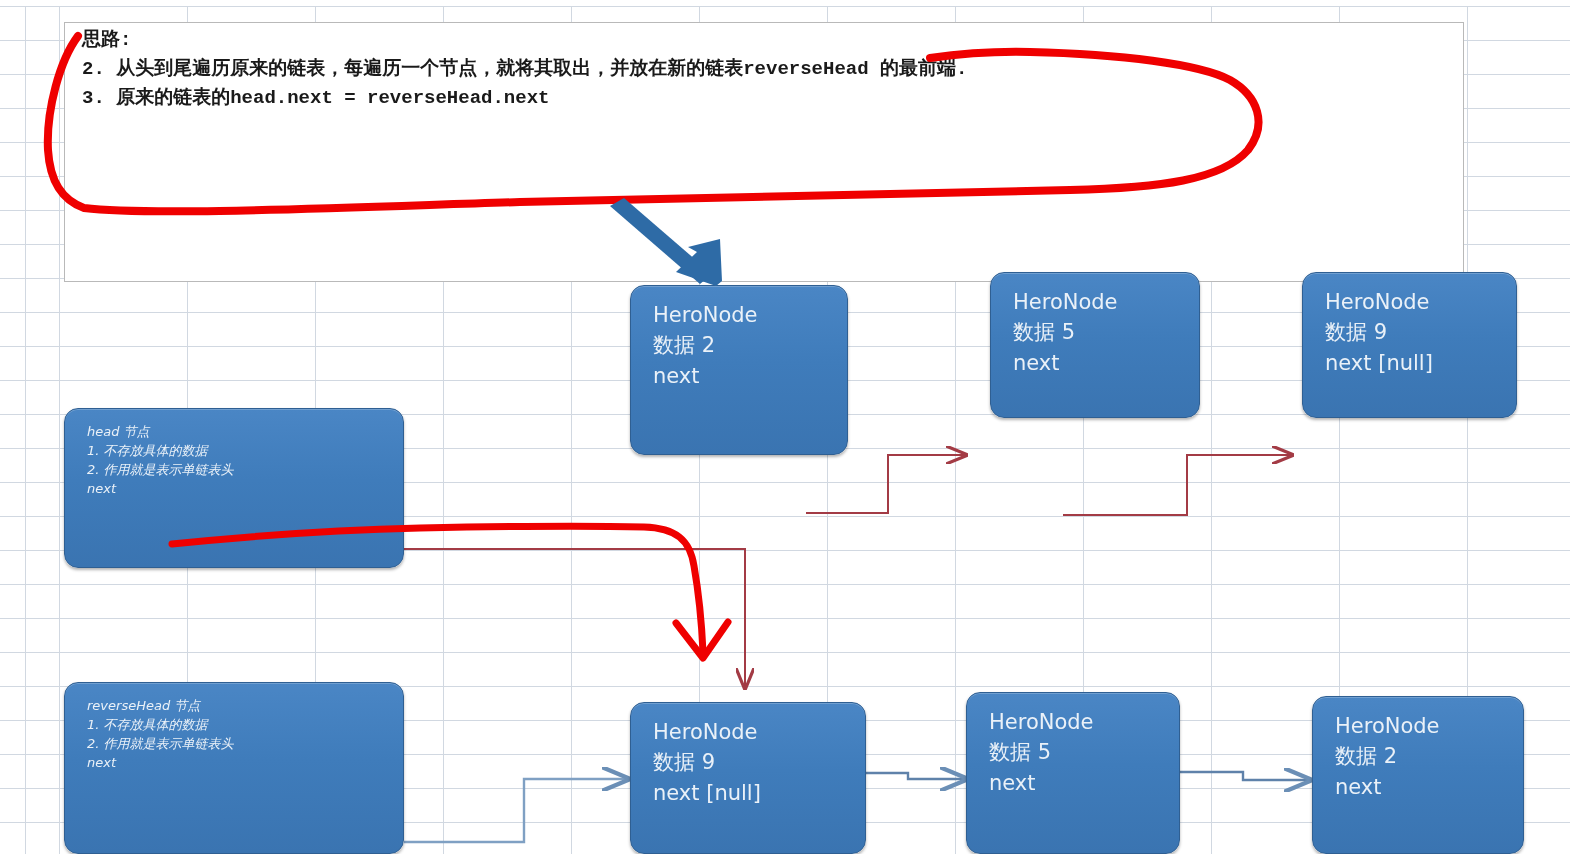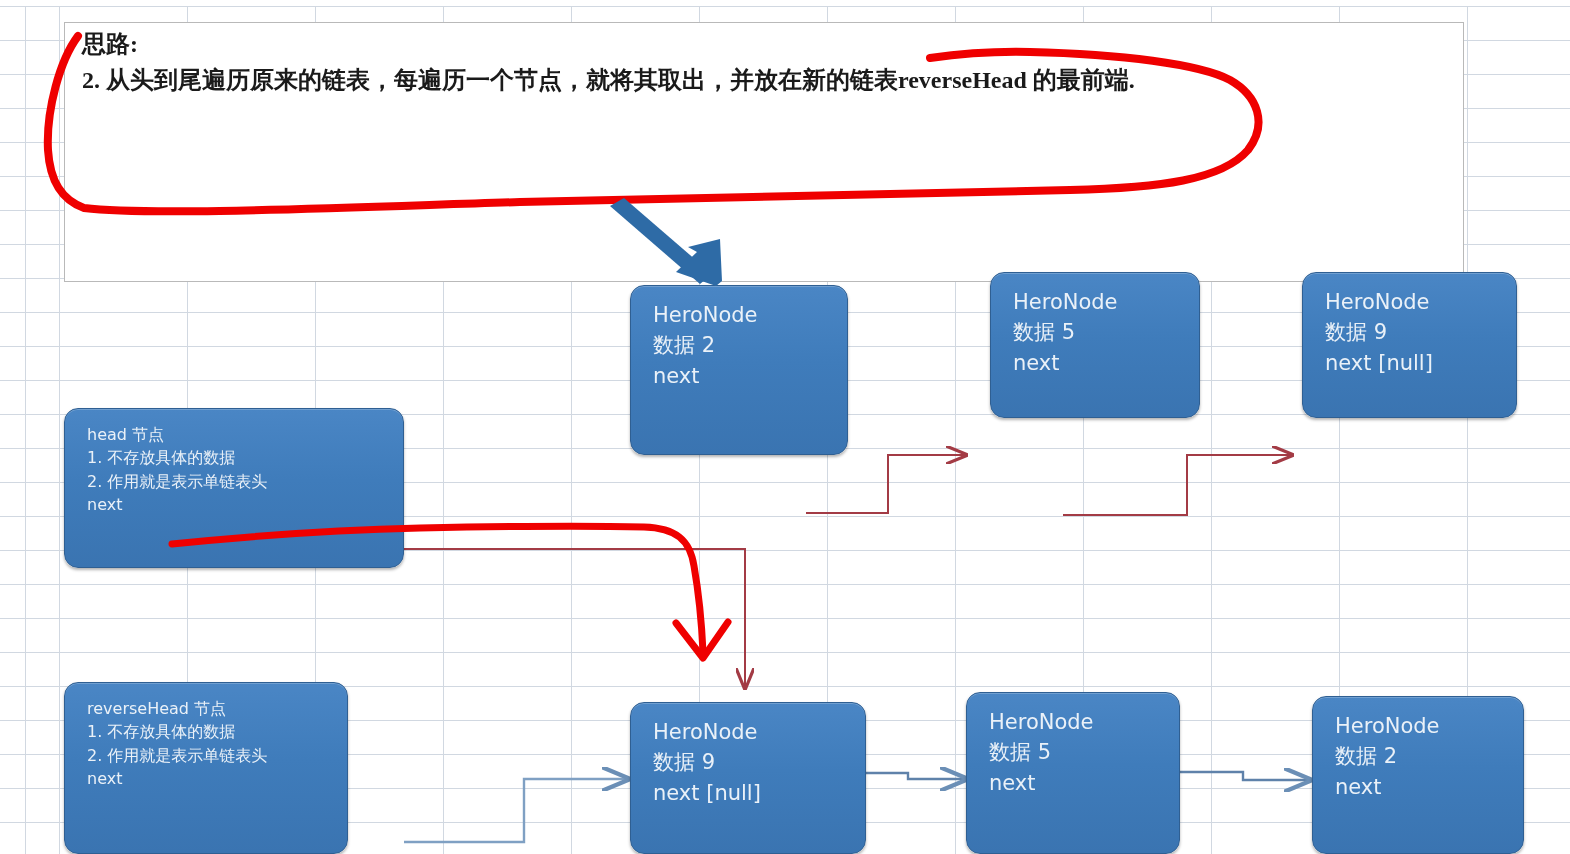--- a/index.html
+++ b/index.html
@@ -12,36 +12,36 @@
           repeating-linear-gradient(to right,  #c9d2dc 0 1px, transparent 1px 128px),
           repeating-linear-gradient(to bottom, #c9d2dc 0 1px, transparent 1px 34px);
         background-position:59px 0, 0 6px;
         opacity:.85;}
   #topbar{position:absolute;left:0;top:0;width:1570px;height:6px;background:#ffffff;}
 
   
   .notebox{position:absolute;background:#ffffff;border:1px solid #b9b9b9;}
 
   
-  .note-text{position:absolute;color:#1a1a1a;line-height:1.52;font-size:24px;
-             white-space:nowrap;font-family:Liberation Serif, serif;}
+  .note-text{position:absolute;color:#1a1a1a;line-height:1.52;font-size:19px;
+             white-space:nowrap;font-family:Liberation Mono, monospace;}
   .note-text div{font-weight:600;}
   .note-text div.t0{font-weight:600;}
 
   
   .node{position:absolute;border-radius:14px;
         background:linear-gradient(180deg,#4a86c5 0%,#3f7cbb 45%,#3a74b1 100%);
         border:1px solid #2b5party;
         border:1px solid #2f5f92;
         box-shadow:0 2px 3px rgba(0,0,0,.30), inset 0 1px 0 rgba(255,255,255,.22);
         color:#eaf1f8;font-size:21px;line-height:1.45;
         padding:14px 0 0 22px;box-sizing:border-box;
         font-family:"DejaVu Sans","Liberation Sans",sans-serif;}
   .node .ln{white-space:nowrap;}
-  .node.info{font-size:16px;line-height:1.46;}
+  .node.info{font-size:13px;line-height:1.46;font-style:italic;}
 
   
   svg.layer{position:absolute;left:0;top:0;width:1570px;height:854px;overflow:visible;}
   .conn-red{fill:none;stroke:#a33b45;stroke-width:2;}
   .conn-blue{fill:none;stroke:#7fa0c3;stroke-width:2.4;}
   .conn-blue-d{fill:none;stroke:#5f82aa;stroke-width:2.4;}
   .ann-red{fill:none;stroke:#ef0000;stroke-width:8;stroke-linecap:round;stroke-linejoin:round;}
   .ann-red-thin{fill:none;stroke:#ef0000;stroke-width:7;stroke-linecap:round;stroke-linejoin:round;}
   .ann-blue{fill:#2e6ba6;stroke:none;}
 </style>
@@ -51,20 +51,21 @@
 <div id="stage">
 
   <div id="grid"></div>
   <div id="topbar"></div>
 
   <div class="notebox" style="left:64px;top:22px;width:1398px;height:258px;"></div>
 
   <div class="note-text" style="left:82px;top:26px;">
     <div class="t0">思路:</div>
     <div>2. 从头到尾遍历原来的链表，每遍历一个节点，就将其取出，并放在新的链表reverseHead 的最前端.</div>
+    <div>3. 原来的链表的head.next = reverseHead.next</div>
   </div>
 
   <svg class="layer">
     <defs>
       <marker id="ar-red" markerWidth="11" markerHeight="9" refX="10" refY="4.5" orient="auto">
         <path d="M0,0 L11,4.5 L0,9" fill="none" stroke="#a33b45" stroke-width="1.6"></path>
       </marker>
       <marker id="ar-redf" markerWidth="11" markerHeight="9" refX="10" refY="4.5" orient="auto">
         <path d="M0,0 L11,4.5 L0,9" fill="none" stroke="#a33b45" stroke-width="1.6"></path>
       </marker>
@@ -104,21 +105,21 @@
     <div class="ln">next [null]</div>
   </div>
 
   <div class="node info" style="left:64px;top:408px;width:340px;height:160px;">
     <div class="ln">head 节点</div>
     <div class="ln">1. 不存放具体的数据</div>
     <div class="ln">2. 作用就是表示单链表头</div>
     <div class="ln">next</div>
   </div>
 
-  <div class="node info" style="left:64px;top:682px;width:284px;height:172px;">
+  <div class="node info" style="left:64px;top:682px;width:340px;height:172px;">
     <div class="ln">reverseHead 节点</div>
     <div class="ln">1. 不存放具体的数据</div>
     <div class="ln">2. 作用就是表示单链表头</div>
     <div class="ln">next</div>
   </div>
 
   <div class="node" style="left:630px;top:702px;width:236px;height:152px;">
     <div class="ln">HeroNode</div>
     <div class="ln">数据 9</div>
     <div class="ln">next [null]</div>

